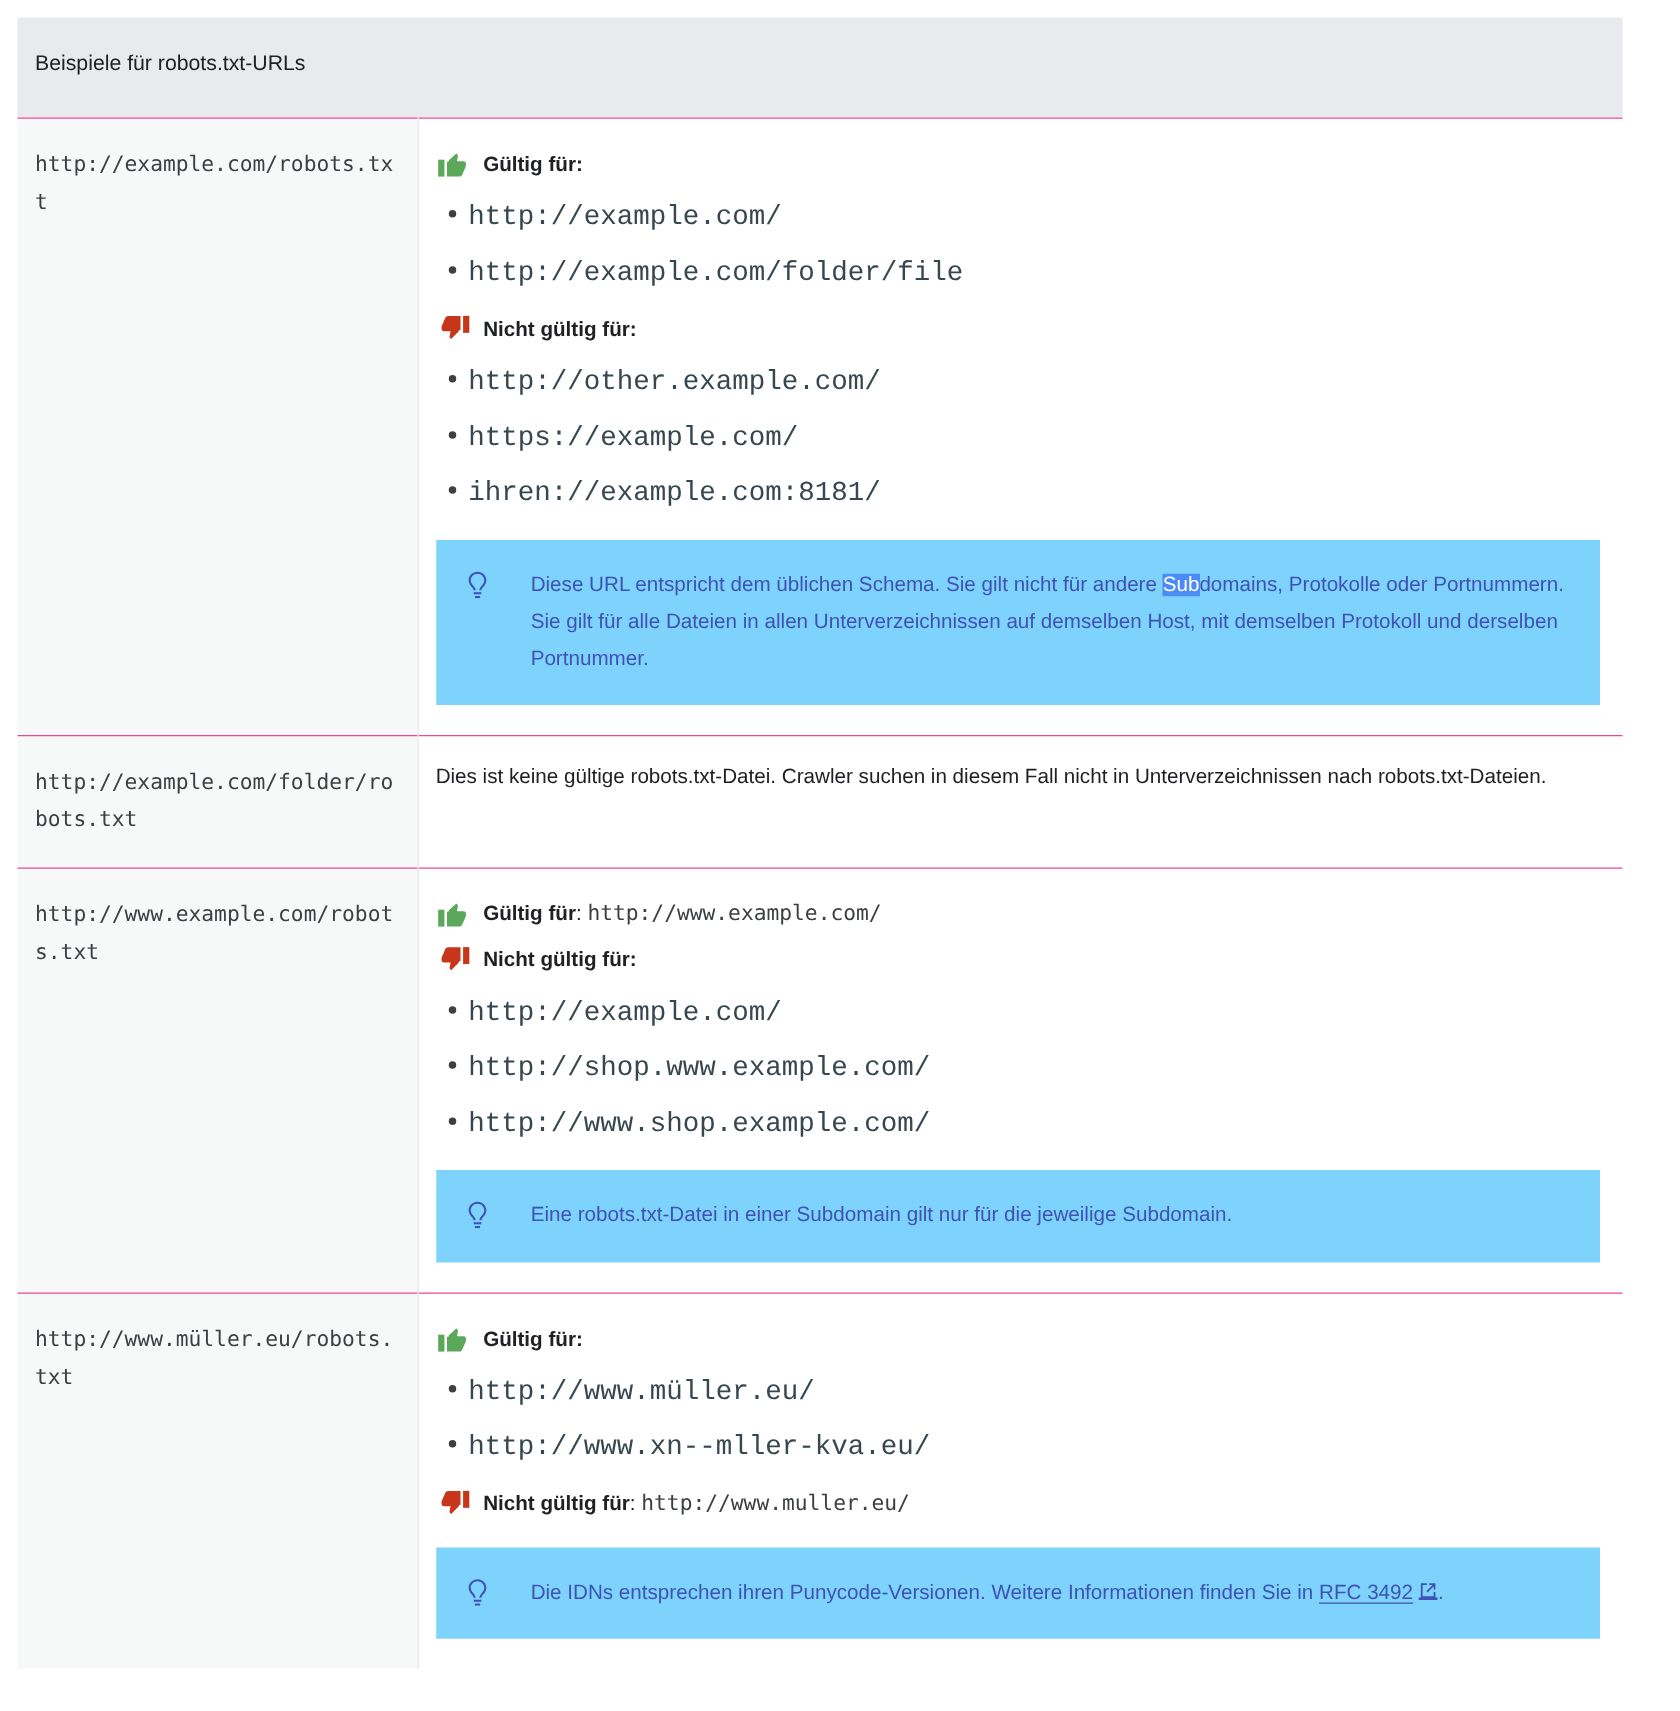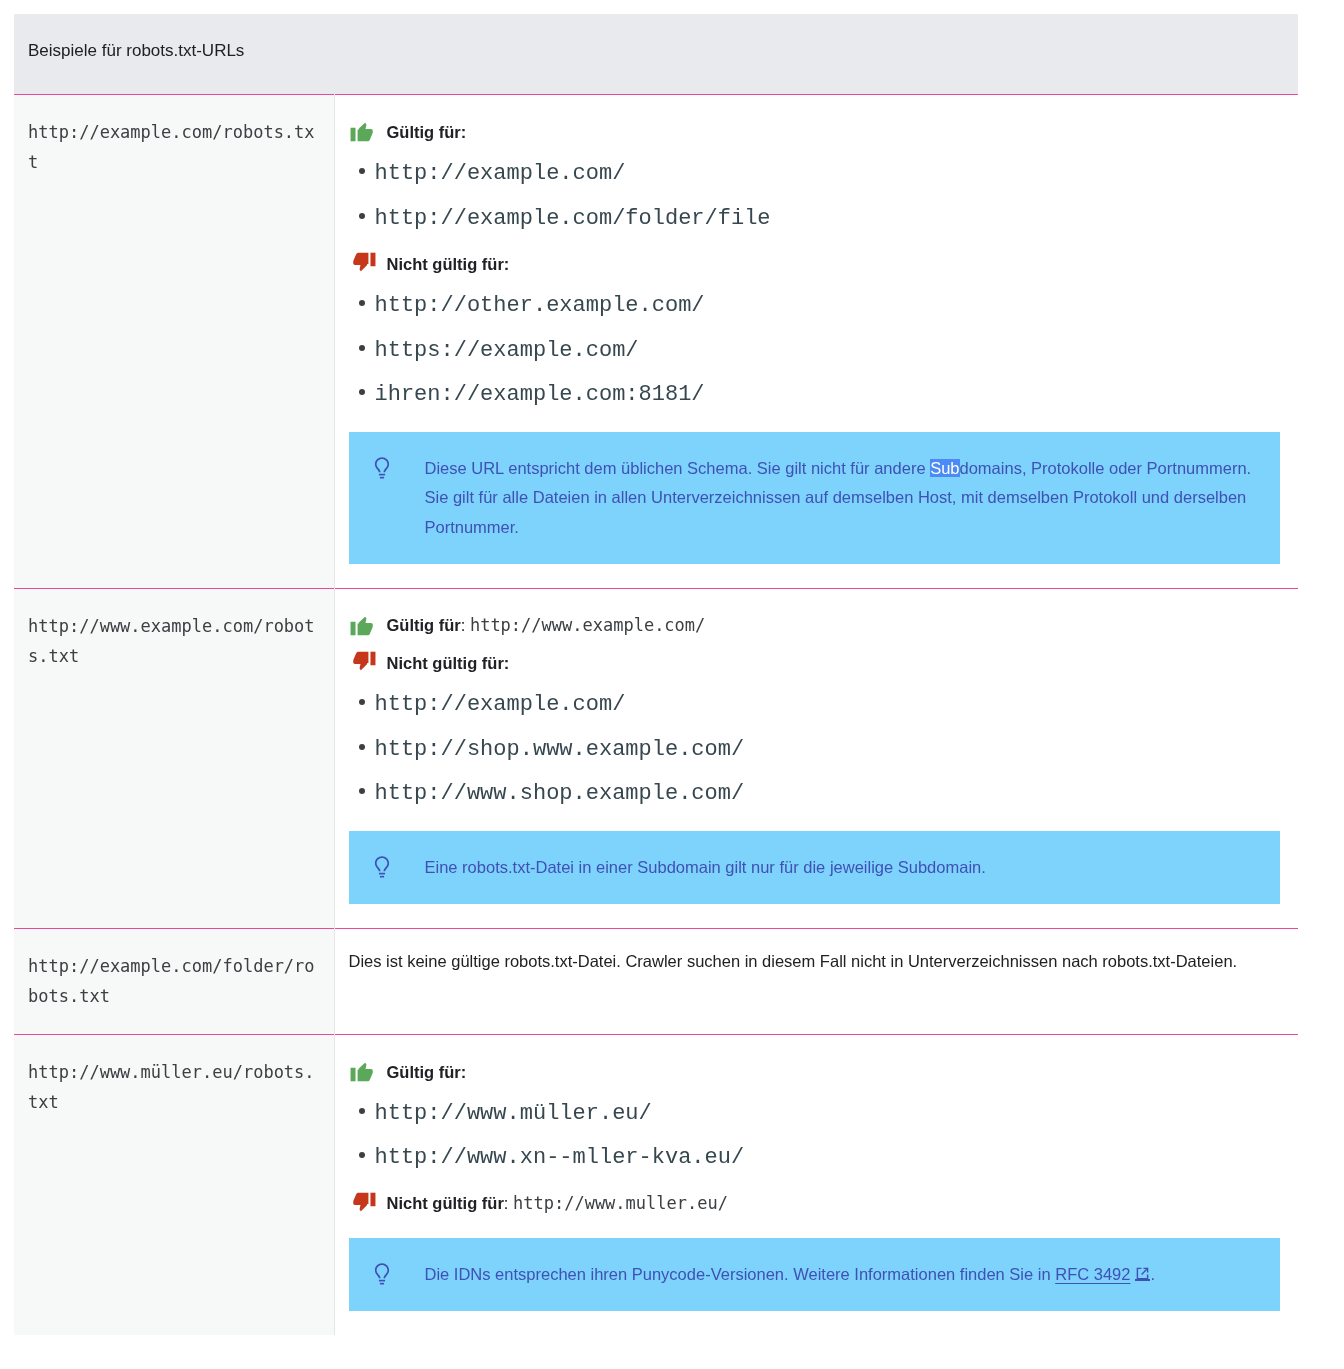--- a/index.html
+++ b/index.html
@@ -218,20 +218,29 @@
         </svg>
         <div class="note-text">
           <span>Diese URL entspricht dem üblichen Schema. Sie gilt nicht für andere </span><span class="hl">Sub</span><span>domains, Protokolle oder Portnummern. Sie gilt für alle Dateien in allen Unterverzeichnissen auf demselben Host, mit demselben Protokoll und derselben Portnummer.</span>
         </div>
       </div>
     </td>
   </tr>
 
   <tr class="data-row">
     <td class="url-cell">
+      <span>http://example.com/folder/robots.txt</span>
+    </td>
+    <td class="desc-cell">
+      <div class="plain-text">Dies ist keine gültige robots.txt-Datei. Crawler suchen in diesem Fall nicht in Unterverzeichnissen nach robots.txt-Dateien.</div>
+    </td>
+  </tr>
+
+  <tr class="data-row">
+    <td class="url-cell">
       <span>http://www.example.com/robots.txt</span>
     </td>
     <td class="desc-cell">
 
       <div class="judgement">
         <svg class="icon-thumb" viewBox="0 0 24 24">
           <rect x="0.5" y="9" width="4.6" height="12.5" fill="#5ba85a"></rect>
           <path d="M7 21.5h9.1c1.0 0 1.9-.62 2.2-1.53l2.56-6.0c.09-.23.14-.47.14-.73v-1.5c0-.88-.72-1.6-1.6-1.6h-5.05l.76-3.66.02-.26c0-.33-.14-.64-.36-.86l-.85-.9L8.6 9.2c-.3.3-.47.7-.47 1.13v.17H7z" fill="#5ba85a"></path>
         </svg>
         <span class="jtext"><strong>Gültig für</strong><span>: </span><span class="code-inline">http://www.example.com/</span></span>
@@ -259,29 +268,20 @@
           <rect x="7.2" y="16.3" width="5.6" height="1.5" fill="#3f51b5"></rect>
           <rect x="8.1" y="19.1" width="3.8" height="1.5" fill="#3f51b5"></rect>
         </svg>
         <div class="note-text">Eine robots.txt-Datei in einer Subdomain gilt nur für die jeweilige Subdomain.</div>
       </div>
     </td>
   </tr>
 
   <tr class="data-row">
     <td class="url-cell">
-      <span>http://example.com/folder/robots.txt</span>
-    </td>
-    <td class="desc-cell">
-      <div class="plain-text">Dies ist keine gültige robots.txt-Datei. Crawler suchen in diesem Fall nicht in Unterverzeichnissen nach robots.txt-Dateien.</div>
-    </td>
-  </tr>
-
-  <tr class="data-row">
-    <td class="url-cell">
       <span>http://www.müller.eu/robots.txt</span>
     </td>
     <td class="desc-cell">
 
       <div class="judgement">
         <svg class="icon-thumb" viewBox="0 0 24 24">
           <rect x="0.5" y="9" width="4.6" height="12.5" fill="#5ba85a"></rect>
           <path d="M7 21.5h9.1c1.0 0 1.9-.62 2.2-1.53l2.56-6.0c.09-.23.14-.47.14-.73v-1.5c0-.88-.72-1.6-1.6-1.6h-5.05l.76-3.66.02-.26c0-.33-.14-.64-.36-.86l-.85-.9L8.6 9.2c-.3.3-.47.7-.47 1.13v.17H7z" fill="#5ba85a"></path>
         </svg>
         <span class="jtext">

